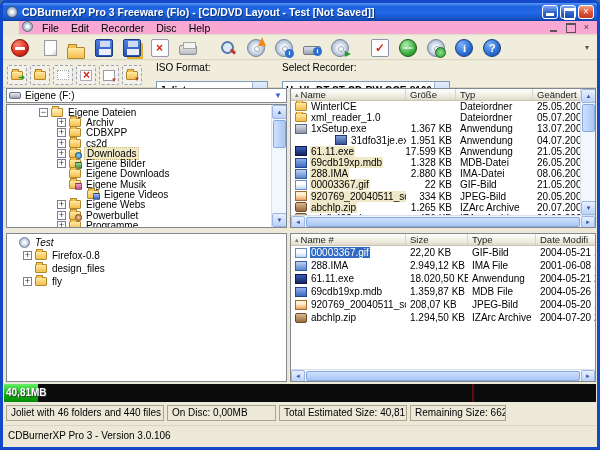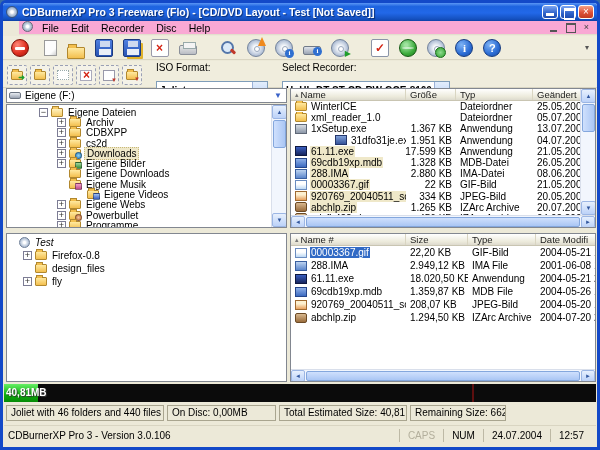--- a/index.html
+++ b/index.html
@@ -661,21 +661,15 @@
 
   <div class="statuspanels">
     <span class="spanel sp0">Joliet with 46 folders and 440 files</span>
     <span class="spanel sp1">On Disc: 0,00MB</span>
     <span class="spanel sp2">Total Estimated Size: 40,81MB</span>
     <span class="spanel sp3">Remaining Size: 662,01MB</span>
   </div>
 
   <div class="statusbar">
     <span>CDBurnerXP Pro 3 - Version 3.0.106</span>
-    <span class="sb-right">
-      <span class="sb-cell sb-dim">CAPS</span>
-      <span class="sb-cell">NUM</span>
-      <span class="sb-cell">24.07.2004</span>
-      <span class="sb-cell">12:57</span>
-    </span>
   </div>
 
 </div>
 
 </body></html>

